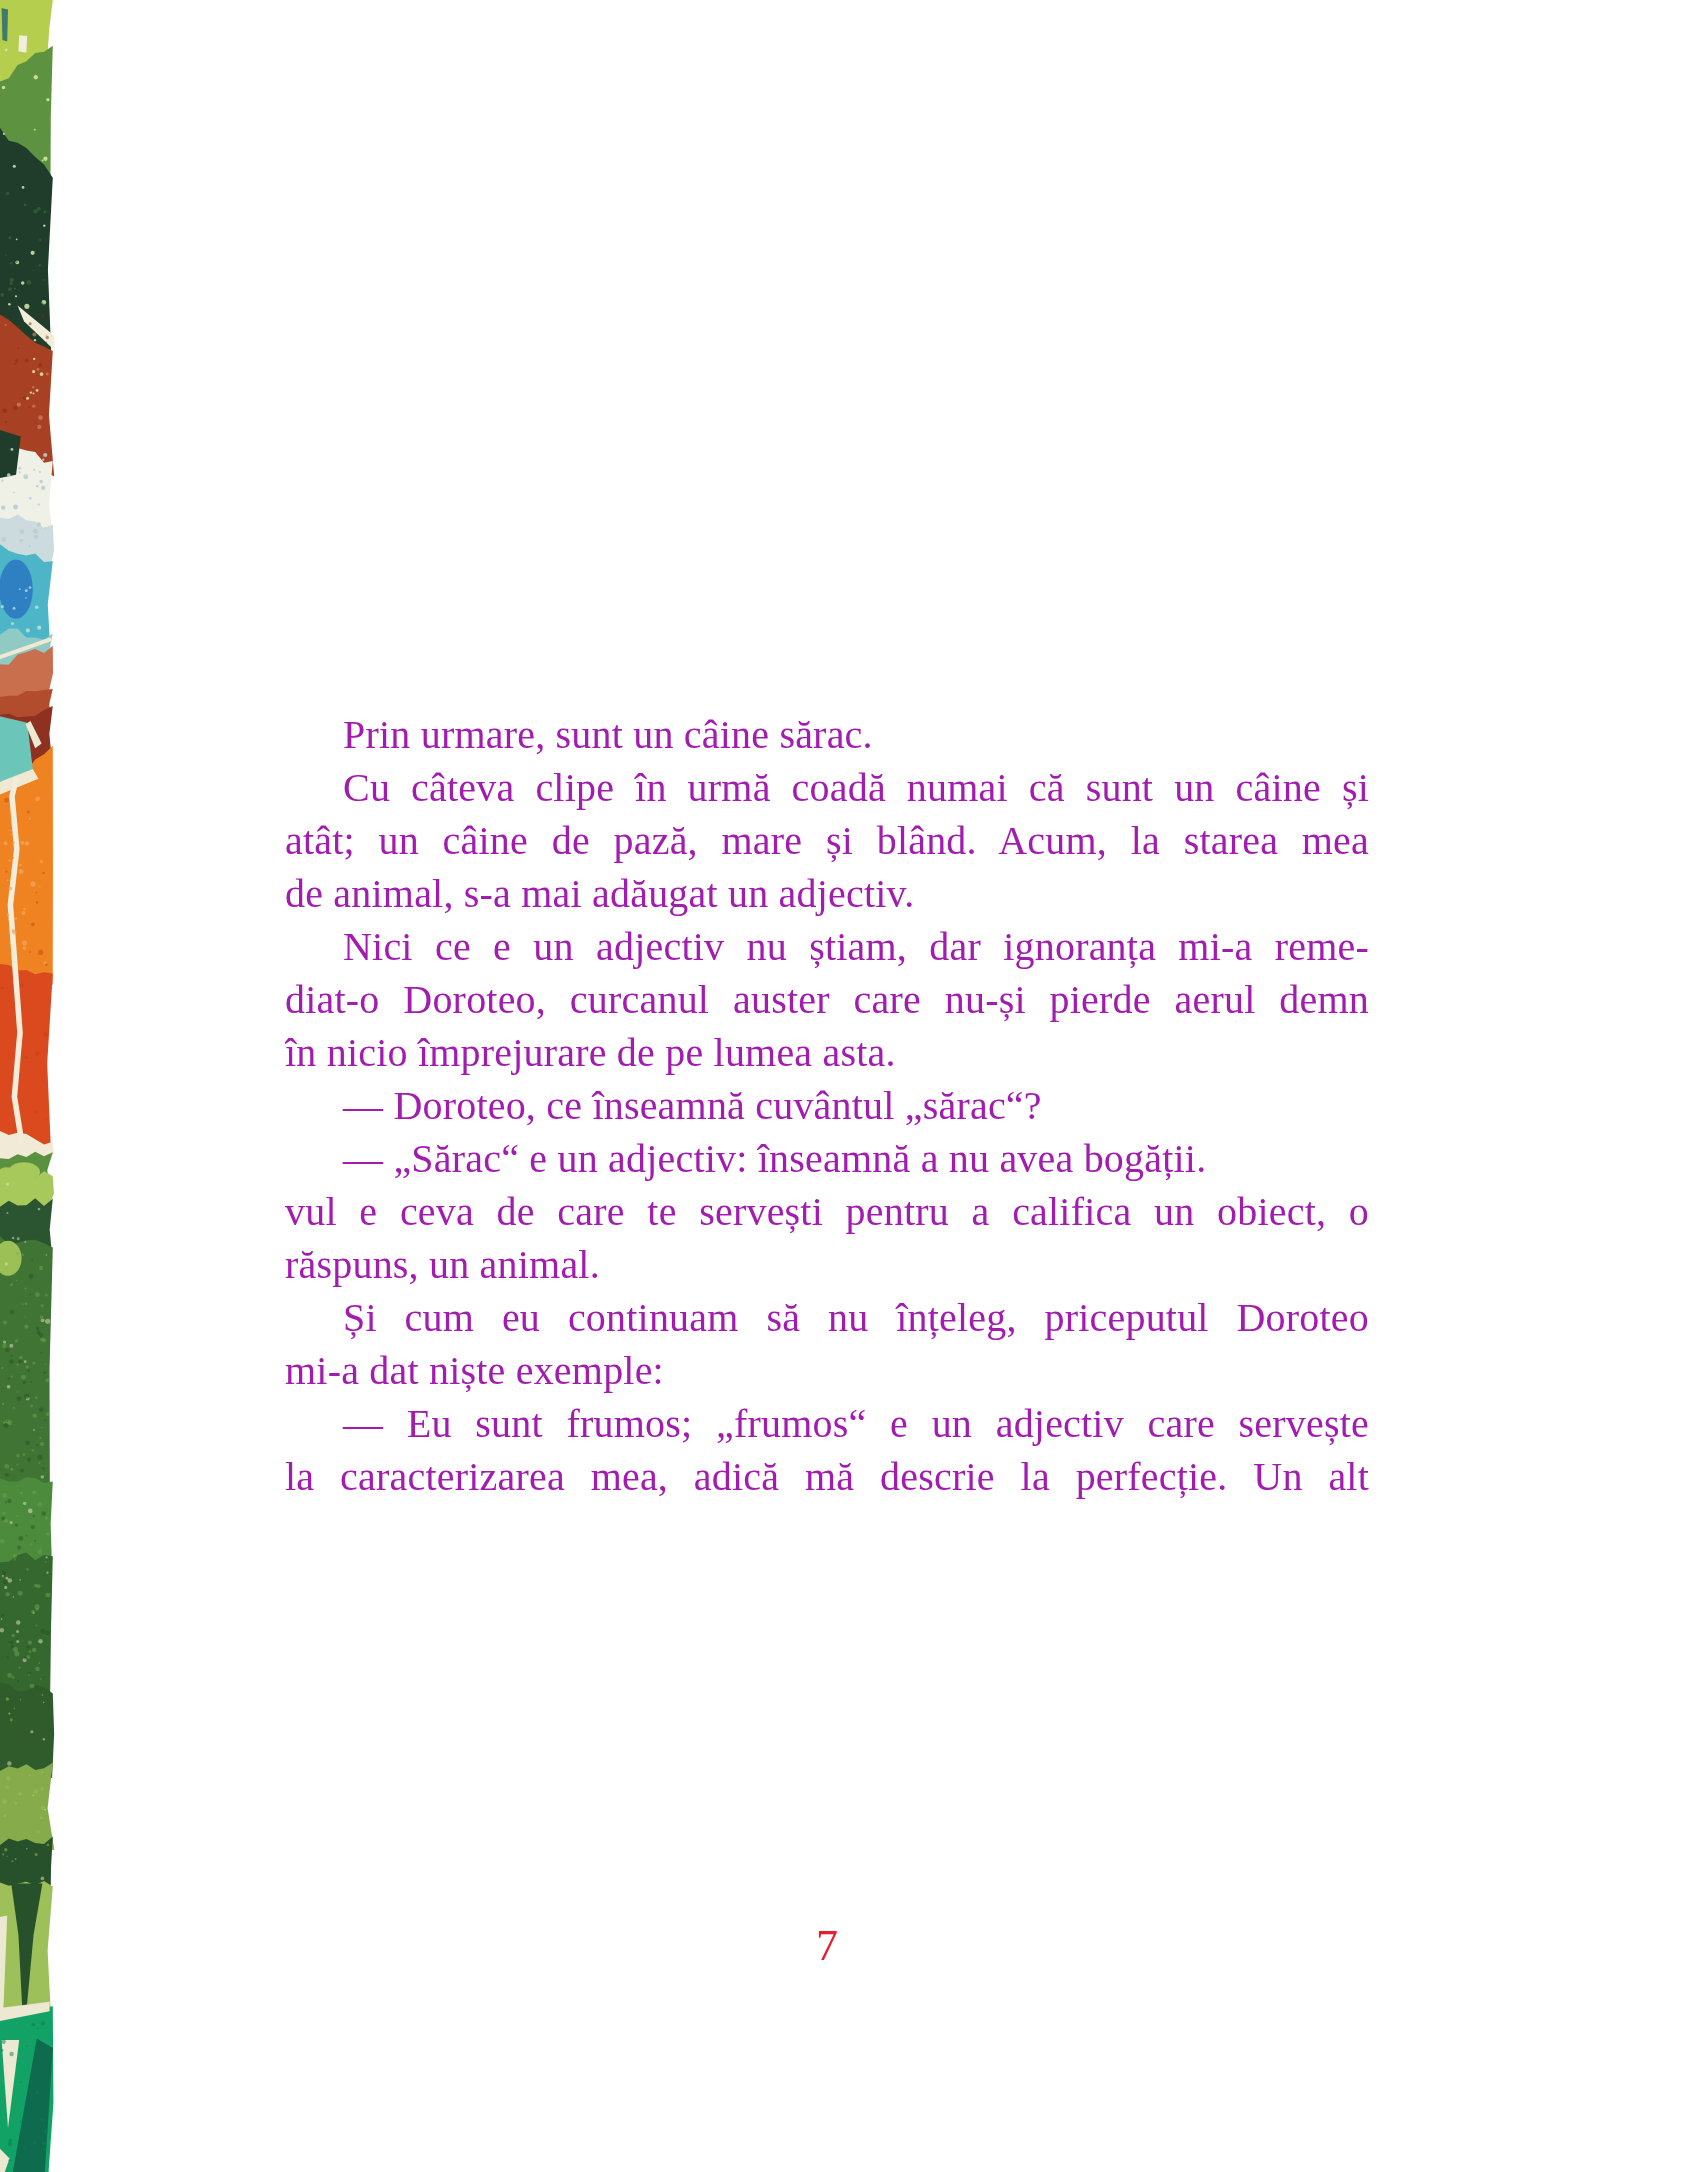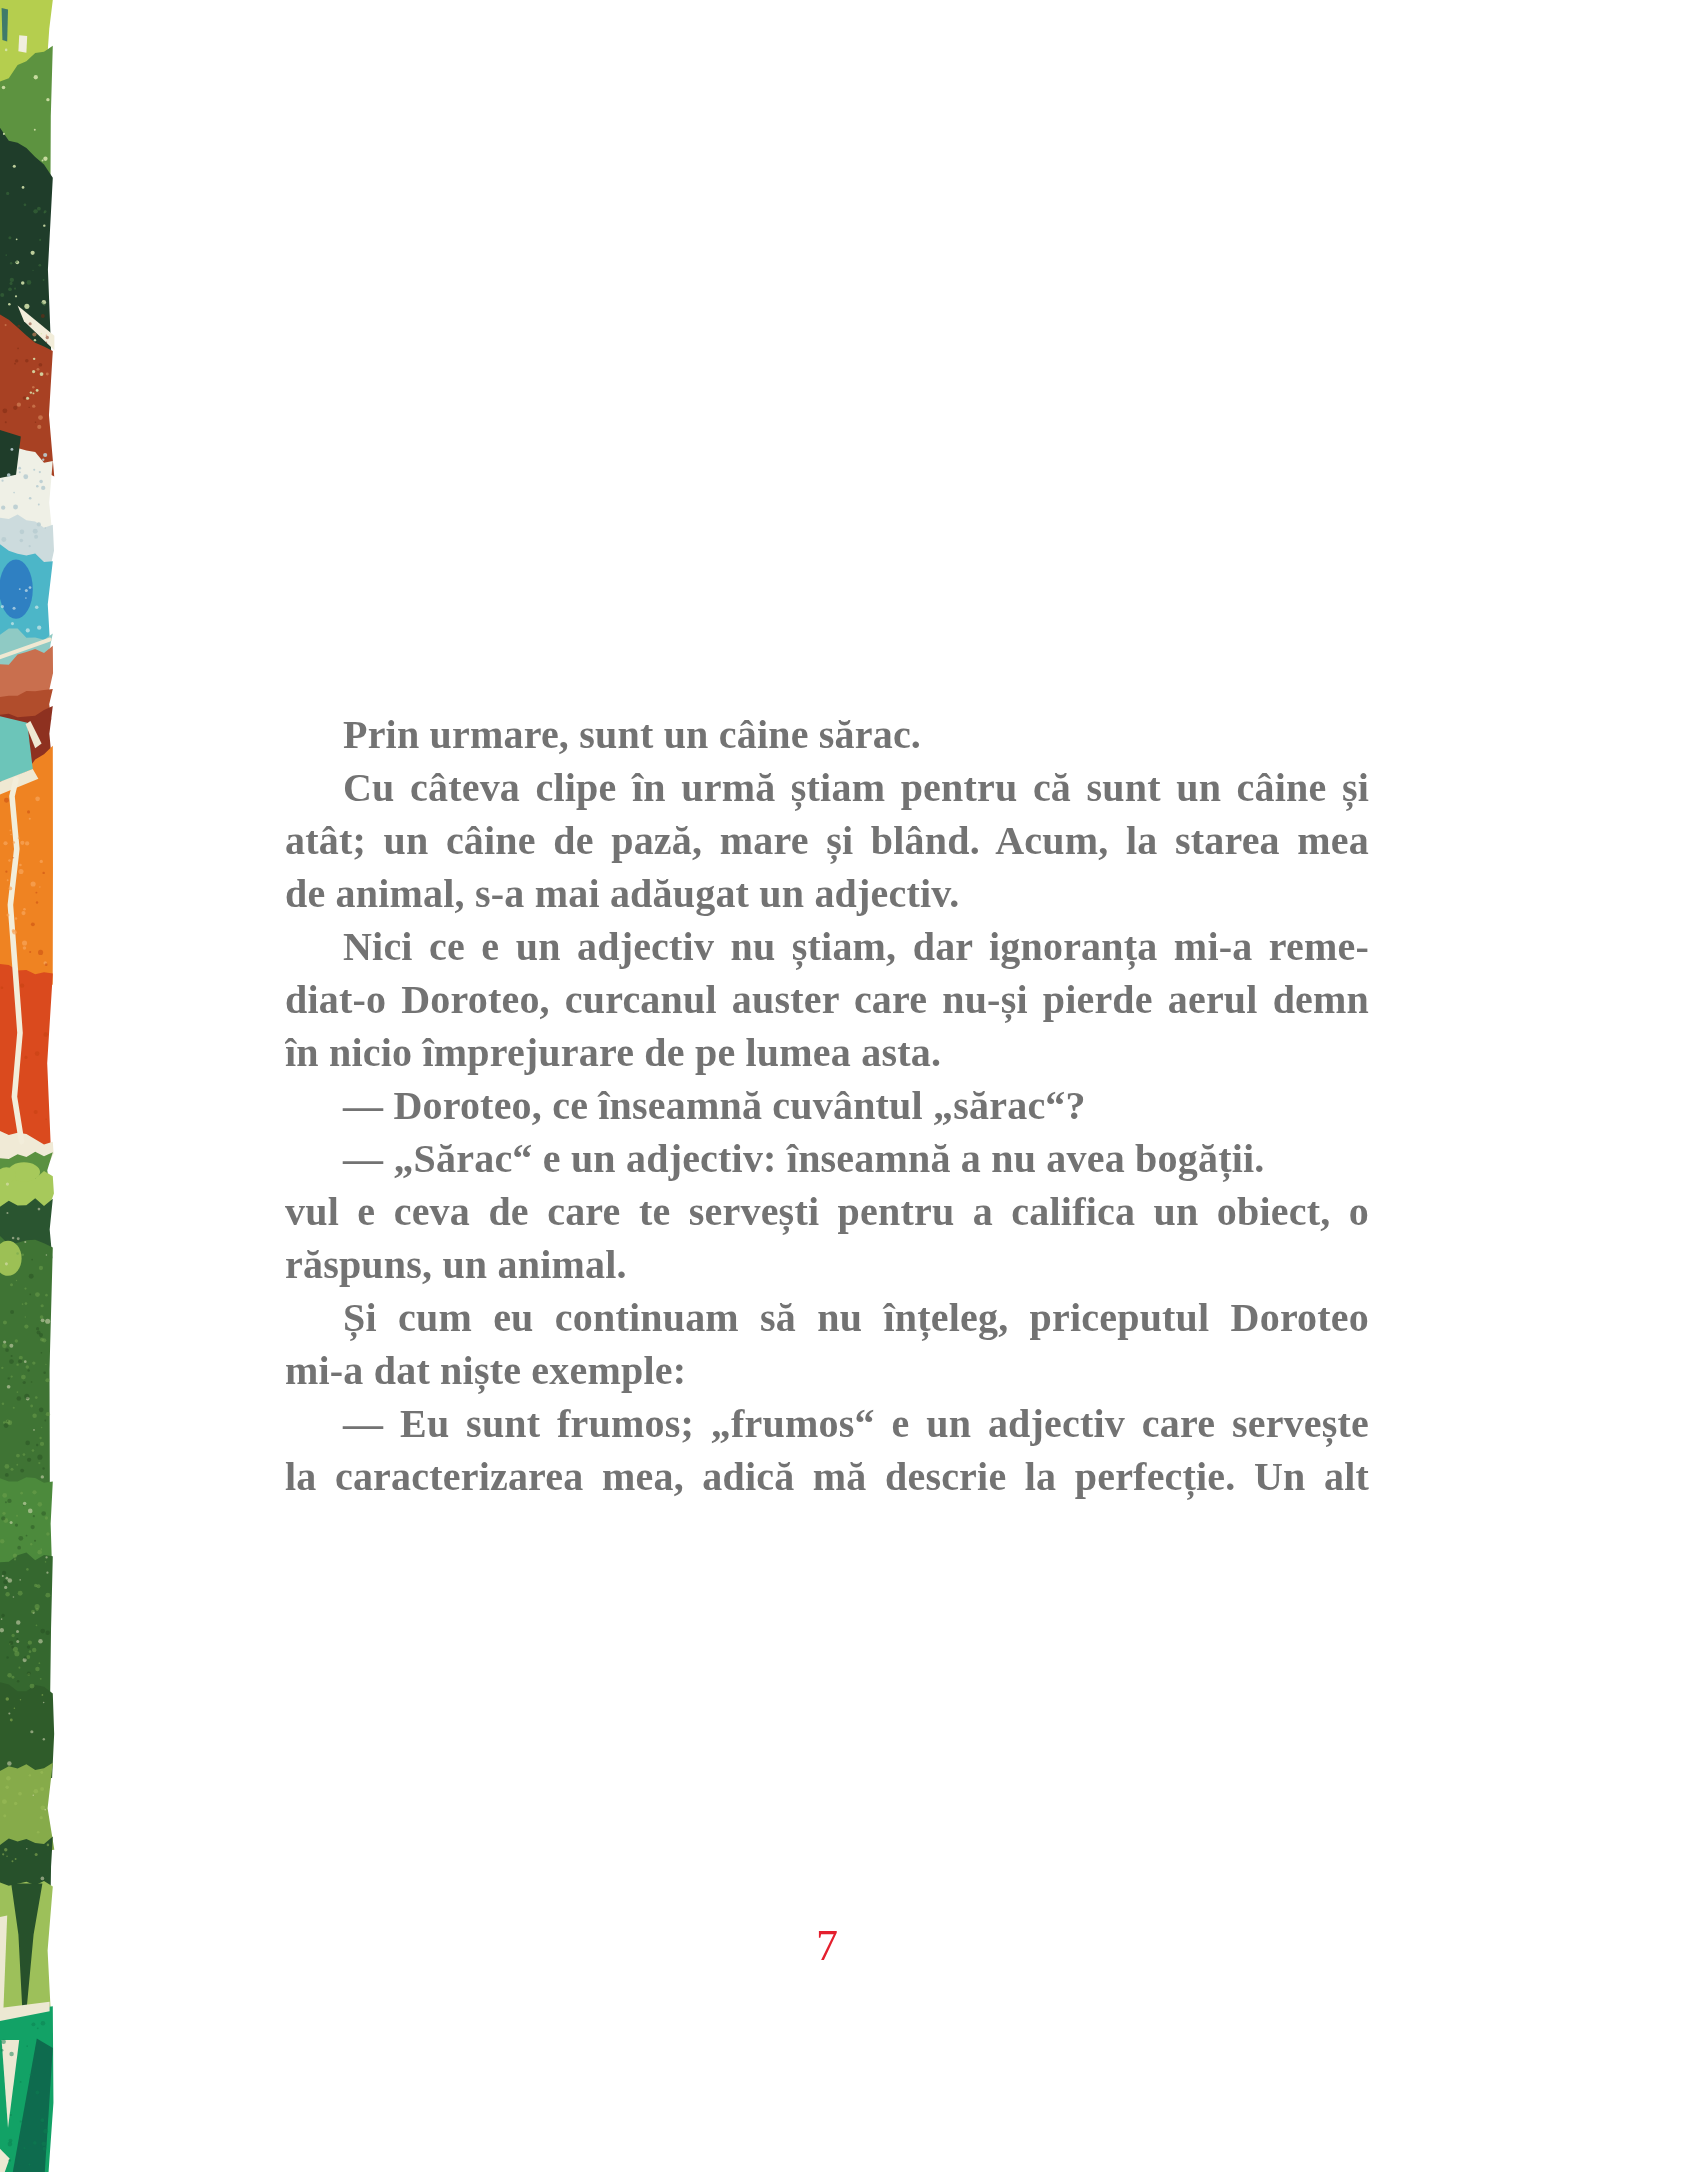--- a/index.html
+++ b/index.html
@@ -477,26 +477,26 @@
         <circle cx="12.4" cy="2682.1" r="2.9" fill="#0b7d50" opacity="0.5"></circle>
         <circle cx="30.6" cy="2687.2" r="1.4" fill="#0b7d50" opacity="0.5"></circle>
         <circle cx="4.5" cy="2554.0" r="2.9" fill="#0b7d50" opacity="0.5"></circle>
         <circle cx="46.8" cy="2617.6" r="2.5" fill="#0b7d50" opacity="0.5"></circle>
         <circle cx="36.8" cy="2707.6" r="1.3" fill="#0b7d50" opacity="0.5"></circle>
         <circle cx="12.2" cy="2702.6" r="1.7" fill="#0b7d50" opacity="0.5"></circle>
         <circle cx="41.8" cy="2532.3" r="2.4" fill="#0b7d50" opacity="0.5"></circle>
         <circle cx="34.0" cy="2559.6" r="1.0" fill="#0b7d50" opacity="0.5"></circle>
       </svg>
   </div>
-  <main class="text-block" id="text-block" style="color: #737373; font-weight: bold;">
+  <main class="text-block" id="text-block" style="color: #a21caf;">
       <div class="paragraph">
         <div class="line first no-stretch">Prin urmare, sunt un câine sărac.</div>
       </div>
       <div class="paragraph">
-        <div class="line first">Cu câteva clipe în urmă știam pentru că sunt un câine și</div>
+        <div class="line first">Cu câteva clipe în urmă coadă numai că sunt un câine și</div>
         <div class="line">atât; un câine de pază, mare și blând. Acum, la starea mea</div>
         <div class="line no-stretch">de animal, s-a mai adăugat un adjectiv.</div>
       </div>
       <div class="paragraph">
         <div class="line first">Nici ce e un adjectiv nu știam, dar ignoranța mi-a reme-</div>
         <div class="line">diat-o Doroteo, curcanul auster care nu-și pierde aerul demn</div>
         <div class="line no-stretch">în nicio împrejurare de pe lumea asta.</div>
       </div>
       <div class="paragraph">
         <div class="line first no-stretch">— Doroteo, ce înseamnă cuvântul „sărac“?</div>

